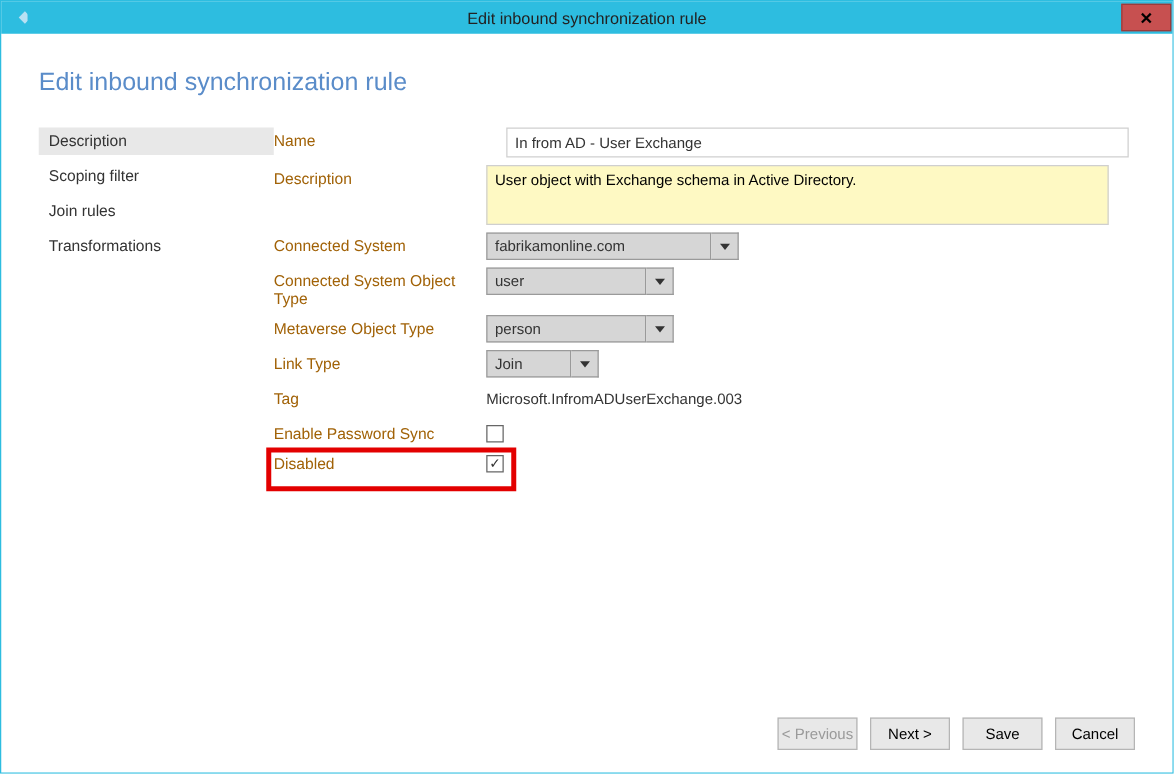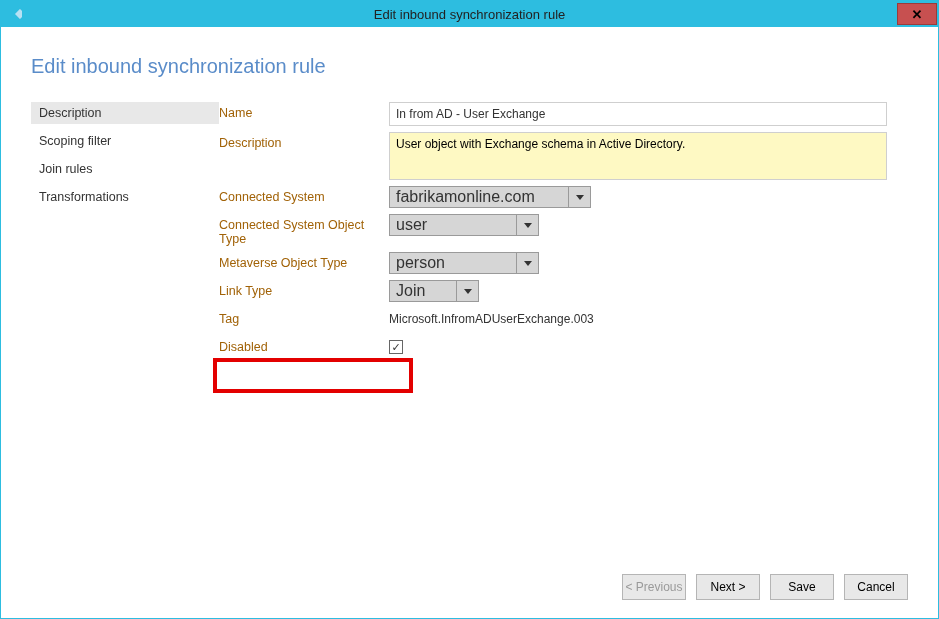--- a/index.html
+++ b/index.html
@@ -106,20 +106,21 @@
   flex-shrink: 0;
 }
 .input-text {
   height: 24px;
   border: 1px solid #cfcfcf;
   background: #fff;
   padding: 2px 6px;
   font-family: inherit;
   font-size: 12px;
   color: #333;
+  margin-left: 16px;
 }
 .input-name { width: 498px; }
 .input-desc {
   width: 498px;
   height: 48px;
   border: 1px solid #cfcfcf;
   background: #fef9c3;
   padding: 4px 6px;
   font-family: inherit;
   font-size: 12px;
@@ -128,21 +129,21 @@
 .input-prec { width: 58px; }
 .input-tag { width: 498px; height: 22px; display: flex; align-items: center; text-align: center;}
 .dropdown {
   display: flex;
   height: 22px;
 }
 .dropdown-body {
   background: #d6d6d6;
   border: 1px solid #9a9a9a;
   padding: 2px 6px;
-  font-size: 16px;
+  font-size: 12px;
   display: flex;
   align-items: center;
 }
 .dropdown-btn {
   width: 22px;
   background: #d6d6d6;
   border: 1px solid #9a9a9a;
   border-left: none;
   display: flex;
   align-items: center;
@@ -291,20 +292,24 @@
               </div>
           </div>
         </div>
 
 
         <div class="form-row">
           <div class="form-label">Tag</div>
           <div class="input-tag">Microsoft.InfromADUserExchange.003</div>
         </div>
 
+        <div class="form-row">
+          <div class="form-label">Enable Password Sync</div>
+          <div class="checkbox"></div>
+        </div>
 
         <div class="form-row">
           <div class="form-label">Disabled</div>
           <div class="checkbox">✓</div>
         </div>
 
         <div class="highlight-box"></div>
       </div>
     </div>
 

